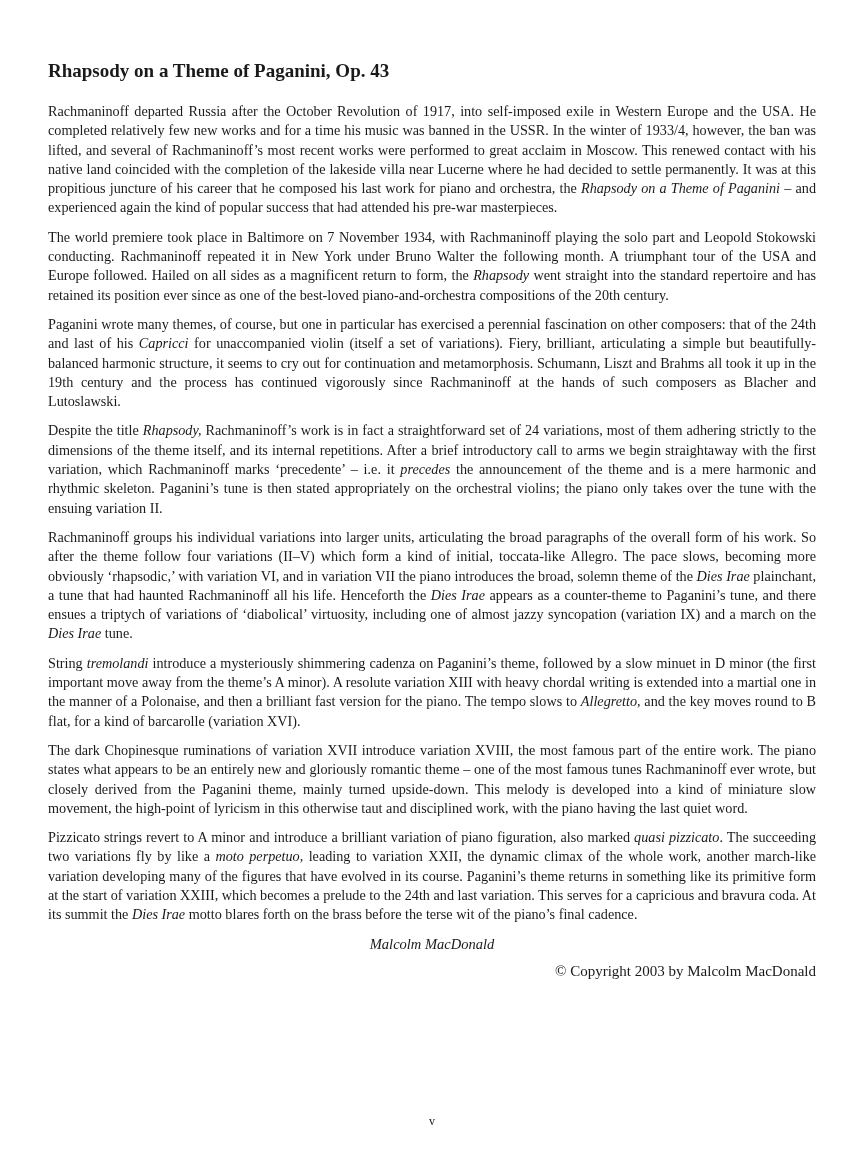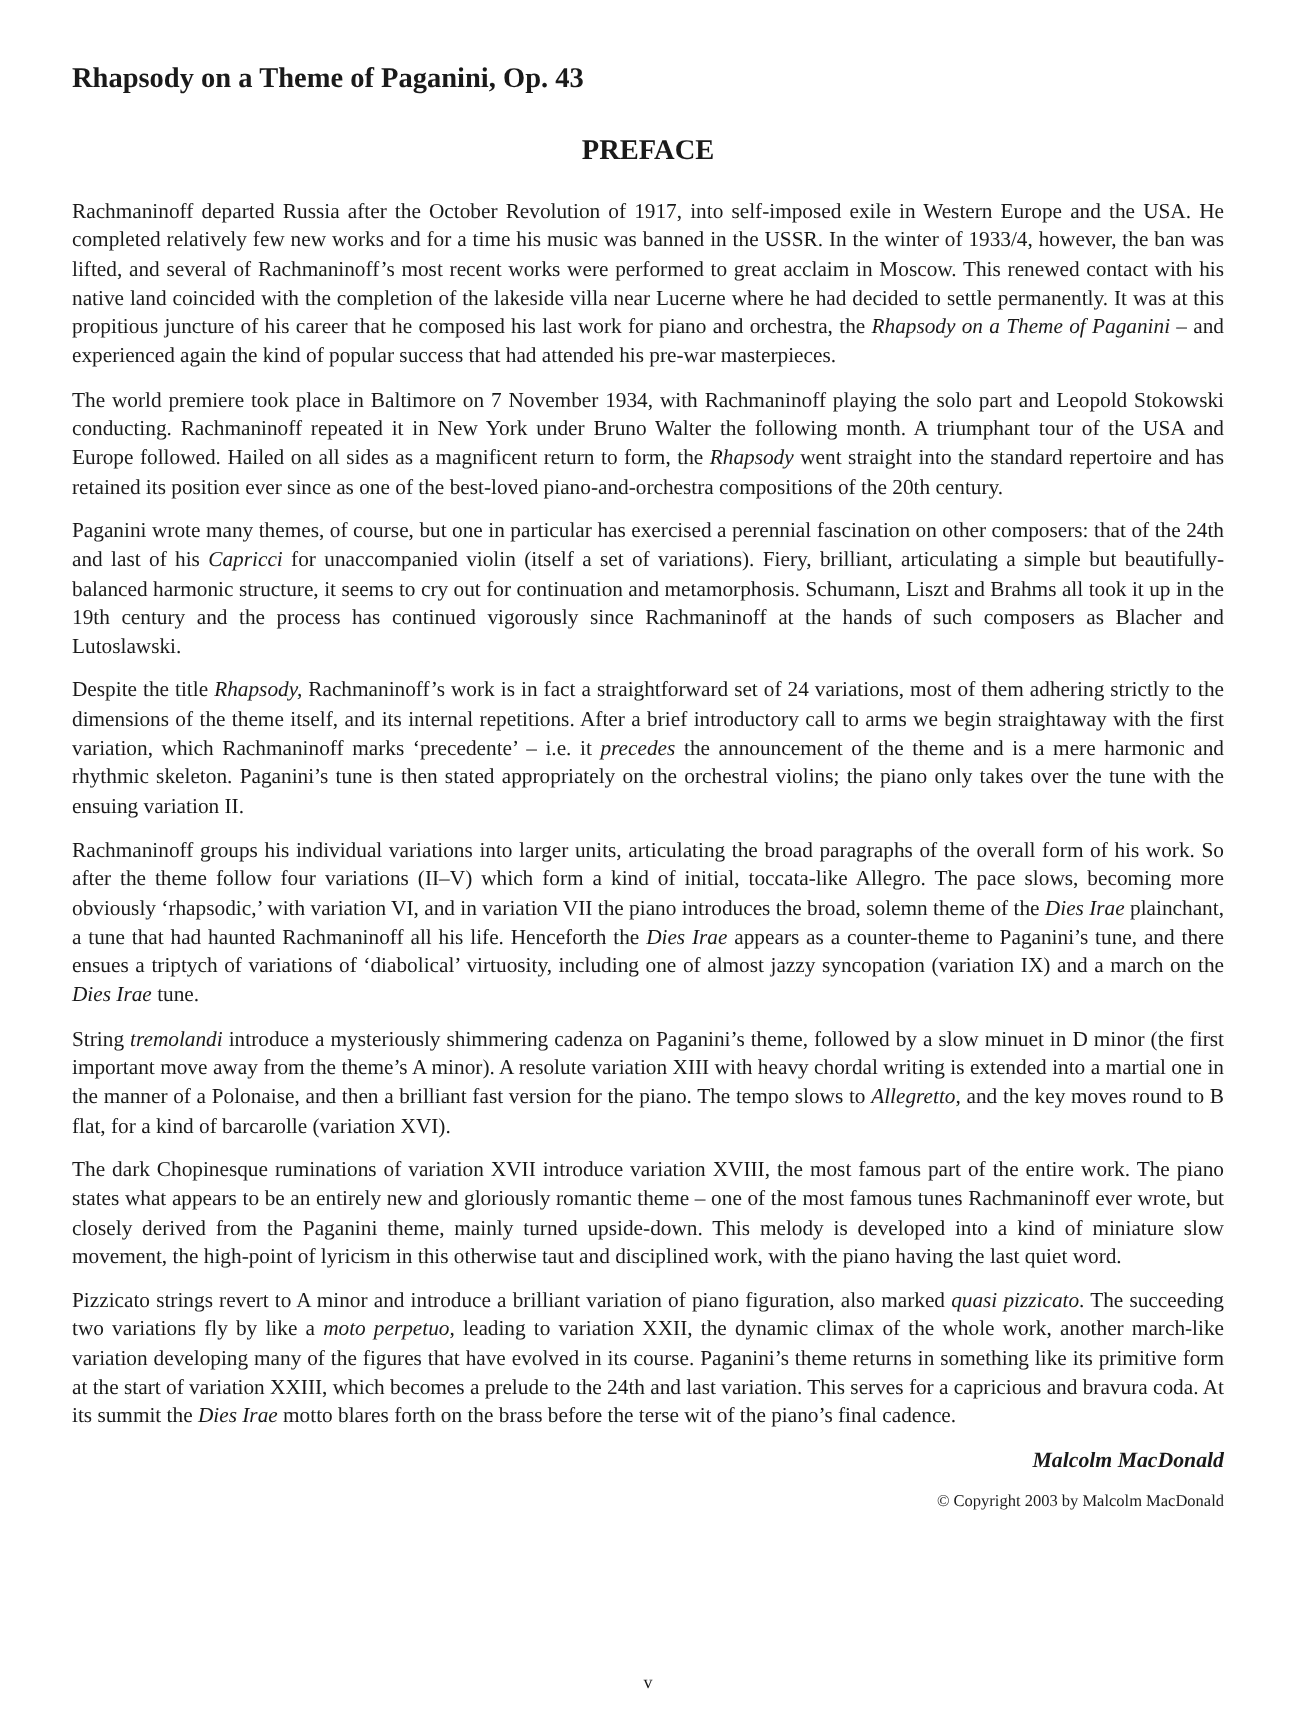--- a/index.html
+++ b/index.html
@@ -1,37 +1,36 @@
 <!DOCTYPE html>
 <html><head>
   <meta charset="utf-8">
   <style>
     html, body { margin: 0; padding: 0; background: #ffffff; }
     body {
       width: 864px; height: 1152px; position: relative; overflow: hidden;
       font-family: "Liberation Serif", "DejaVu Serif", serif;
       color: #1a1a1a;
     }
-    .page { position: absolute; left: 48px; top: 42px; width: 768px; }
+    .page { position: absolute; left: 48px; top: 60px; width: 768px; }
     .title { font-weight: bold; font-size: 19px; line-height: 22px; margin: 0; }
     .subtitle { font-weight: bold; font-size: 13.5px; line-height: 17px; margin: 0; }
     .preface { text-align: center; font-weight: bold; font-size: 19px; margin: 26px 0 0 0; line-height: 22px; }
     .body { margin-top: 20px; }
     .para { font-size: 14.2px; line-height: 19.3px; text-align: justify; margin: 0 0 10px 0; }
     .para i { }
-    .author { text-align: right; font-style: italic; font-size: 14.5px; margin: 6px 0 0 0; line-height: 18px; font-weight: bold; }
-    .copyright { text-align: right; font-size: 11px; margin: 10px 0 0 0; line-height: 16px; }
+    .author { text-align: center; font-style: italic; font-size: 14.5px; margin: 6px 0 0 0; line-height: 18px; }
+    .copyright { text-align: right; font-size: 15px; margin: 10px 0 0 0; line-height: 16px; }
     .pagenum { position: absolute; left: 0; width: 864px; top: 1114px; text-align: center; font-size: 12px; }
   </style>
 </head>
 <body>
 
 <div class="page">
   <h1 class="title">Rhapsody on a Theme of Paganini, Op. 43</h1>
-  <h2 class="preface">PREFACE</h2>
   <div class="body" id="body">
       <p class="para"><span>Rachmaninoff departed Russia after the October Revolution of 1917, into self-imposed exile in Western Europe and the USA. He completed relatively few new works and for a time his music was banned in the USSR. In the winter of 1933/4, however, the ban was lifted, and several of Rachmaninoff’s most recent works were performed to great acclaim in Moscow. This renewed contact with his native land coincided with the completion of the lakeside villa near Lucerne where he had decided to settle permanently. It was at this propitious juncture of his career that he composed his last work for piano and orchestra, the </span><i>Rhapsody on a Theme of Paganini</i><span> – and experienced again the kind of popular success that had attended his pre-war masterpieces.</span></p>
       <p class="para"><span>The world premiere took place in Baltimore on 7 November 1934, with Rachmaninoff playing the solo part and Leopold Stokowski conducting. Rachmaninoff repeated it in New York under Bruno Walter the following month. A triumphant tour of the USA and Europe followed. Hailed on all sides as a magnificent return to form, the </span><i>Rhapsody</i><span> went straight into the standard repertoire and has retained its position ever since as one of the best-loved piano-and-orchestra compositions of the 20th century.</span></p>
       <p class="para"><span>Paganini wrote many themes, of course, but one in particular has exercised a perennial fascination on other composers: that of the 24th and last of his </span><i>Capricci</i><span> for unaccompanied violin (itself a set of variations). Fiery, brilliant, articulating a simple but beautifully-balanced harmonic structure, it seems to cry out for continuation and metamorphosis. Schumann, Liszt and Brahms all took it up in the 19th century and the process has continued vigorously since Rachmaninoff at the hands of such composers as Blacher and Lutoslawski.</span></p>
       <p class="para"><span>Despite the title </span><i>Rhapsody,</i><span> Rachmaninoff’s work is in fact a straightforward set of 24 variations, most of them adhering strictly to the dimensions of the theme itself, and its internal repetitions. After a brief introductory call to arms we begin straightaway with the first variation, which Rachmaninoff marks ‘precedente’ – i.e. it </span><i>precedes</i><span> the announcement of the theme and is a mere harmonic and rhythmic skeleton. Paganini’s tune is then stated appropriately on the orchestral violins; the piano only takes over the tune with the ensuing variation II.</span></p>
       <p class="para"><span>Rachmaninoff groups his individual variations into larger units, articulating the broad paragraphs of the overall form of his work. So after the theme follow four variations (II–V) which form a kind of initial, toccata-like Allegro. The pace slows, becoming more obviously ‘rhapsodic,’ with variation VI, and in variation VII the piano introduces the broad, solemn theme of the </span><i>Dies Irae</i><span> plainchant, a tune that had haunted Rachmaninoff all his life. Henceforth the </span><i>Dies Irae</i><span> appears as a counter-theme to Paganini’s tune, and there ensues a triptych of variations of ‘diabolical’ virtuosity, including one of almost jazzy syncopation (variation IX) and a march on the </span><i>Dies Irae</i><span> tune.</span></p>
       <p class="para"><span>String </span><i>tremolandi</i><span> introduce a mysteriously shimmering cadenza on Paganini’s theme, followed by a slow minuet in D minor (the first important move away from the theme’s A minor). A resolute variation XIII with heavy chordal writing is extended into a martial one in the manner of a Polonaise, and then a brilliant fast version for the piano. The tempo slows to </span><i>Allegretto,</i><span> and the key moves round to B flat, for a kind of barcarolle (variation XVI).</span></p>
       <p class="para"><span>The dark Chopinesque ruminations of variation XVII introduce variation XVIII, the most famous part of the entire work. The piano states what appears to be an entirely new and gloriously romantic theme – one of the most famous tunes Rachmaninoff ever wrote, but closely derived from the Paganini theme, mainly turned upside-down. This melody is developed into a kind of miniature slow movement, the high-point of lyricism in this otherwise taut and disciplined work, with the piano having the last quiet word.</span></p>
       <p class="para"><span>Pizzicato strings revert to A minor and introduce a brilliant variation of piano figuration, also marked </span><i>quasi pizzicato</i><span>. The succeeding two variations fly by like a </span><i>moto perpetuo,</i><span> leading to variation XXII, the dynamic climax of the whole work, another march-like variation developing many of the figures that have evolved in its course. Paganini’s theme returns in something like its primitive form at the start of variation XXIII, which becomes a prelude to the 24th and last variation. This serves for a capricious and bravura coda. At its summit the </span><i>Dies Irae</i><span> motto blares forth on the brass before the terse wit of the piano’s final cadence.</span></p>
     </div>

